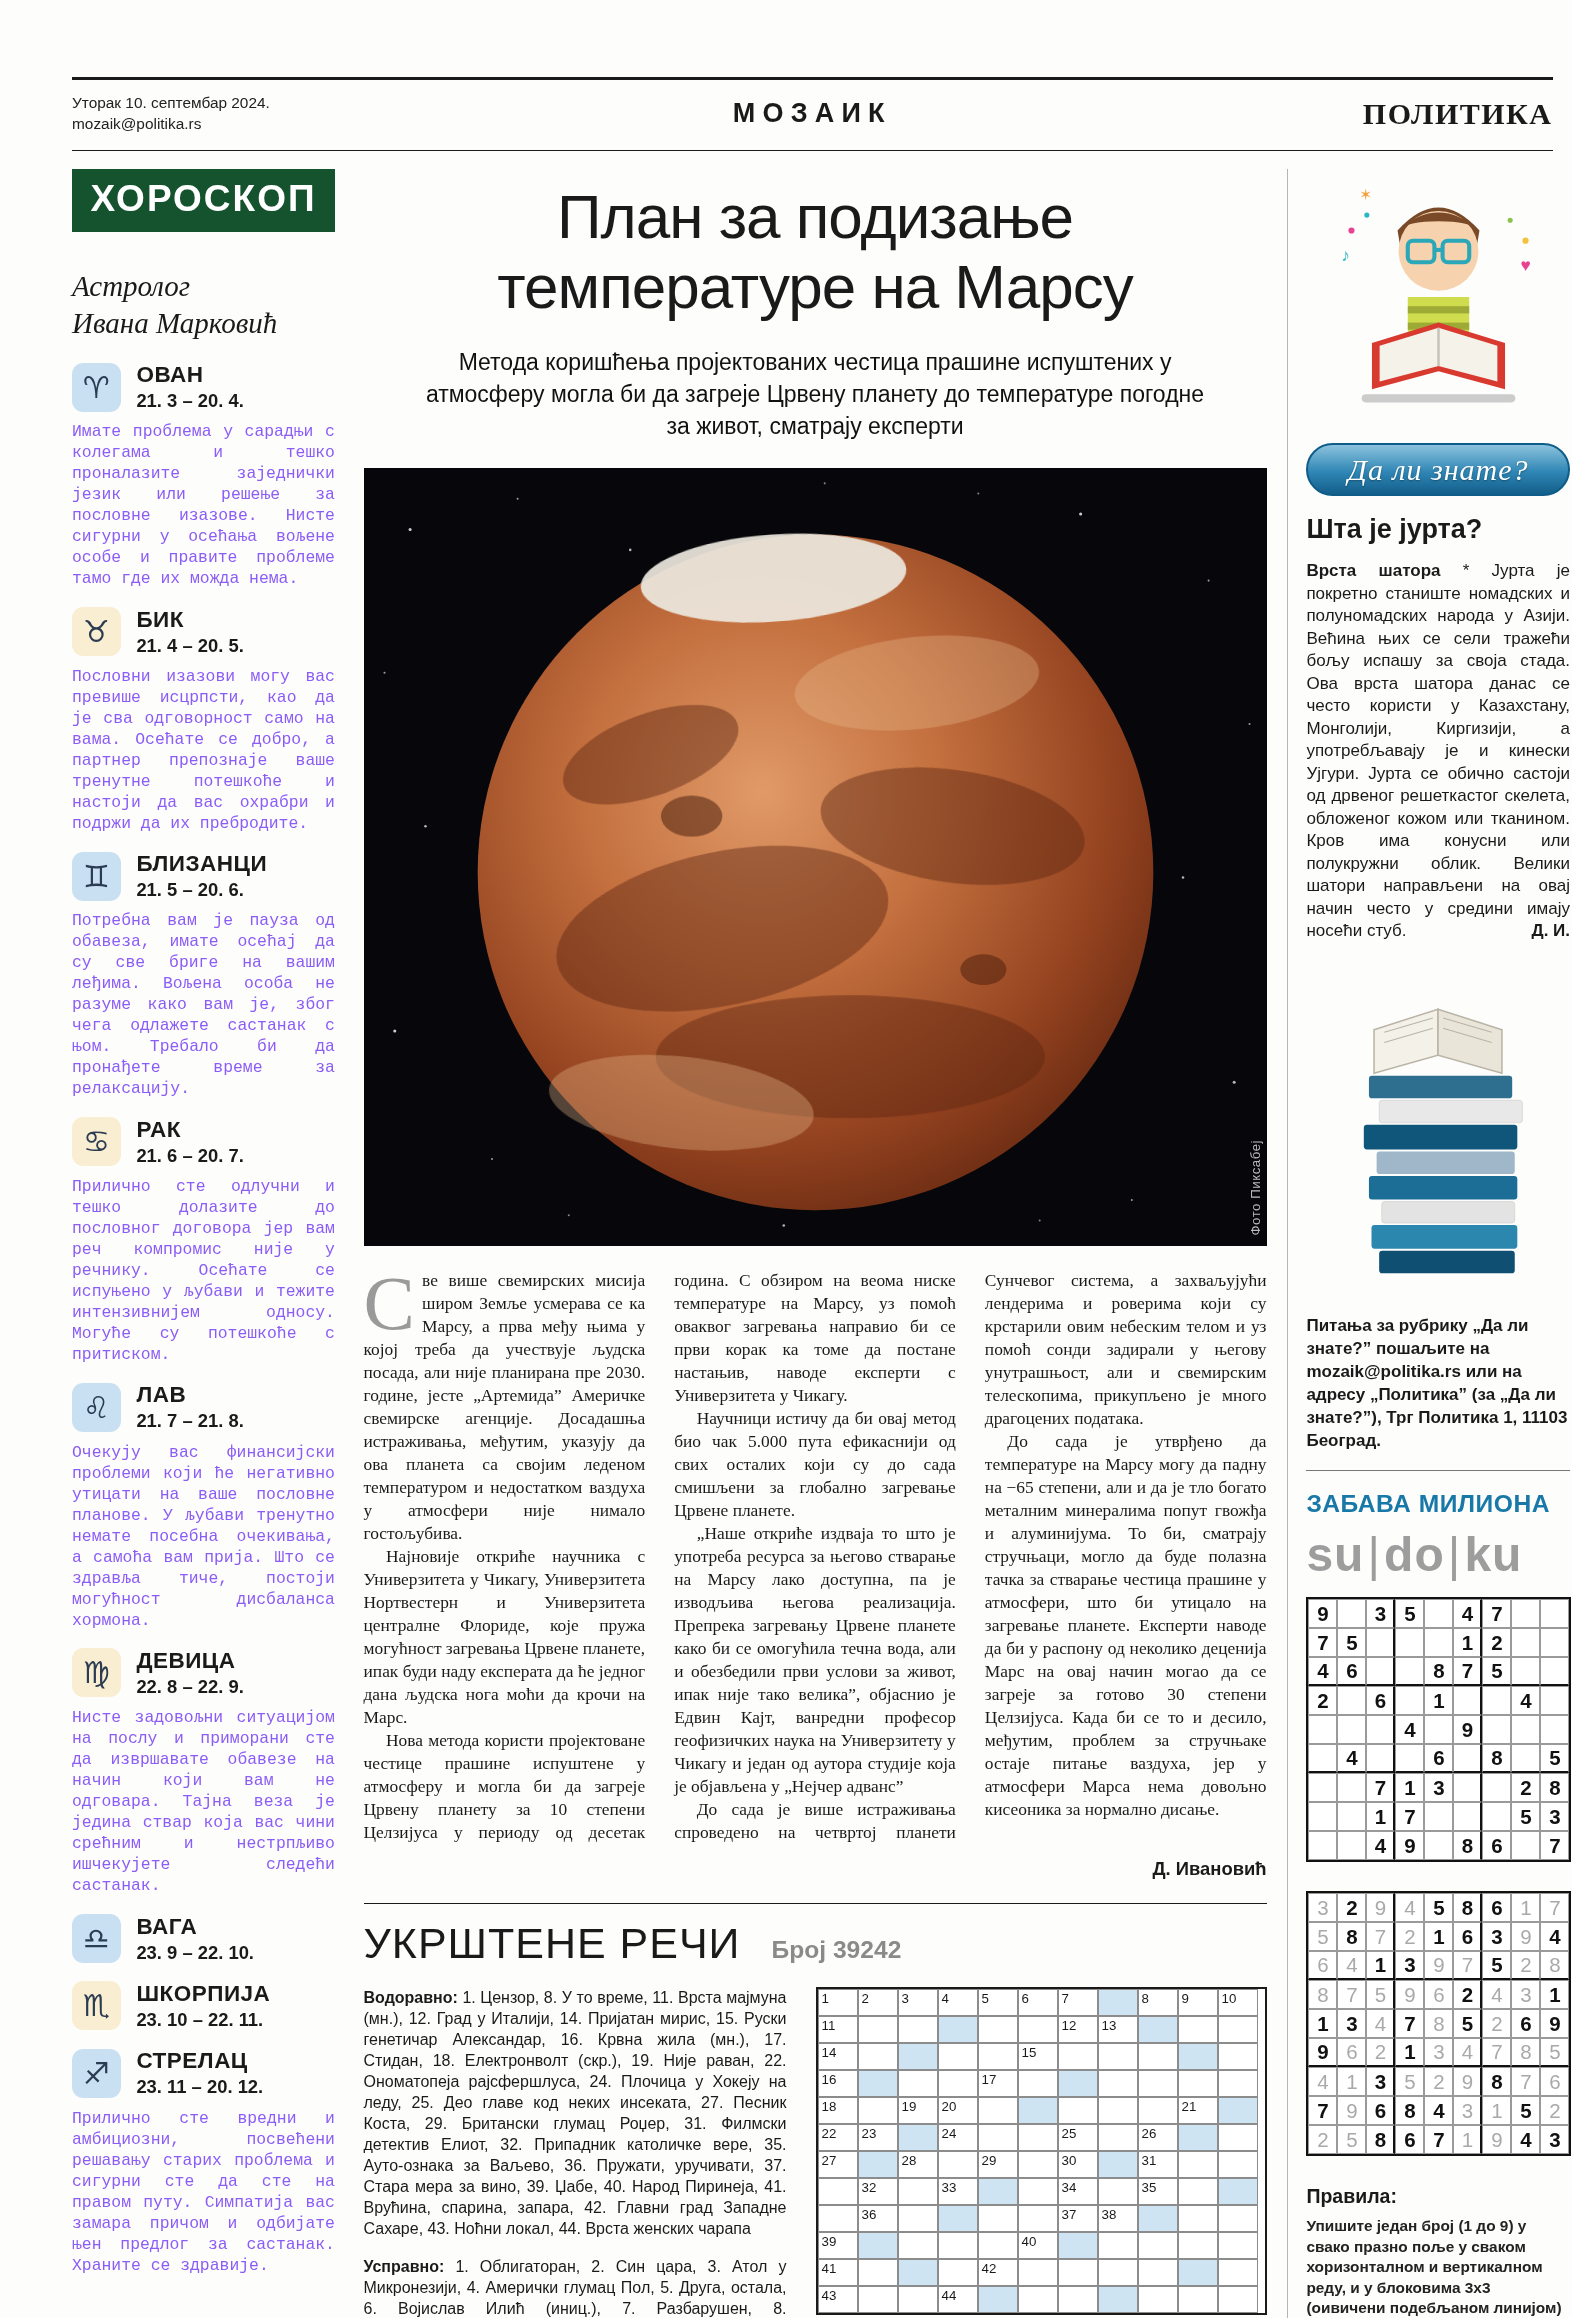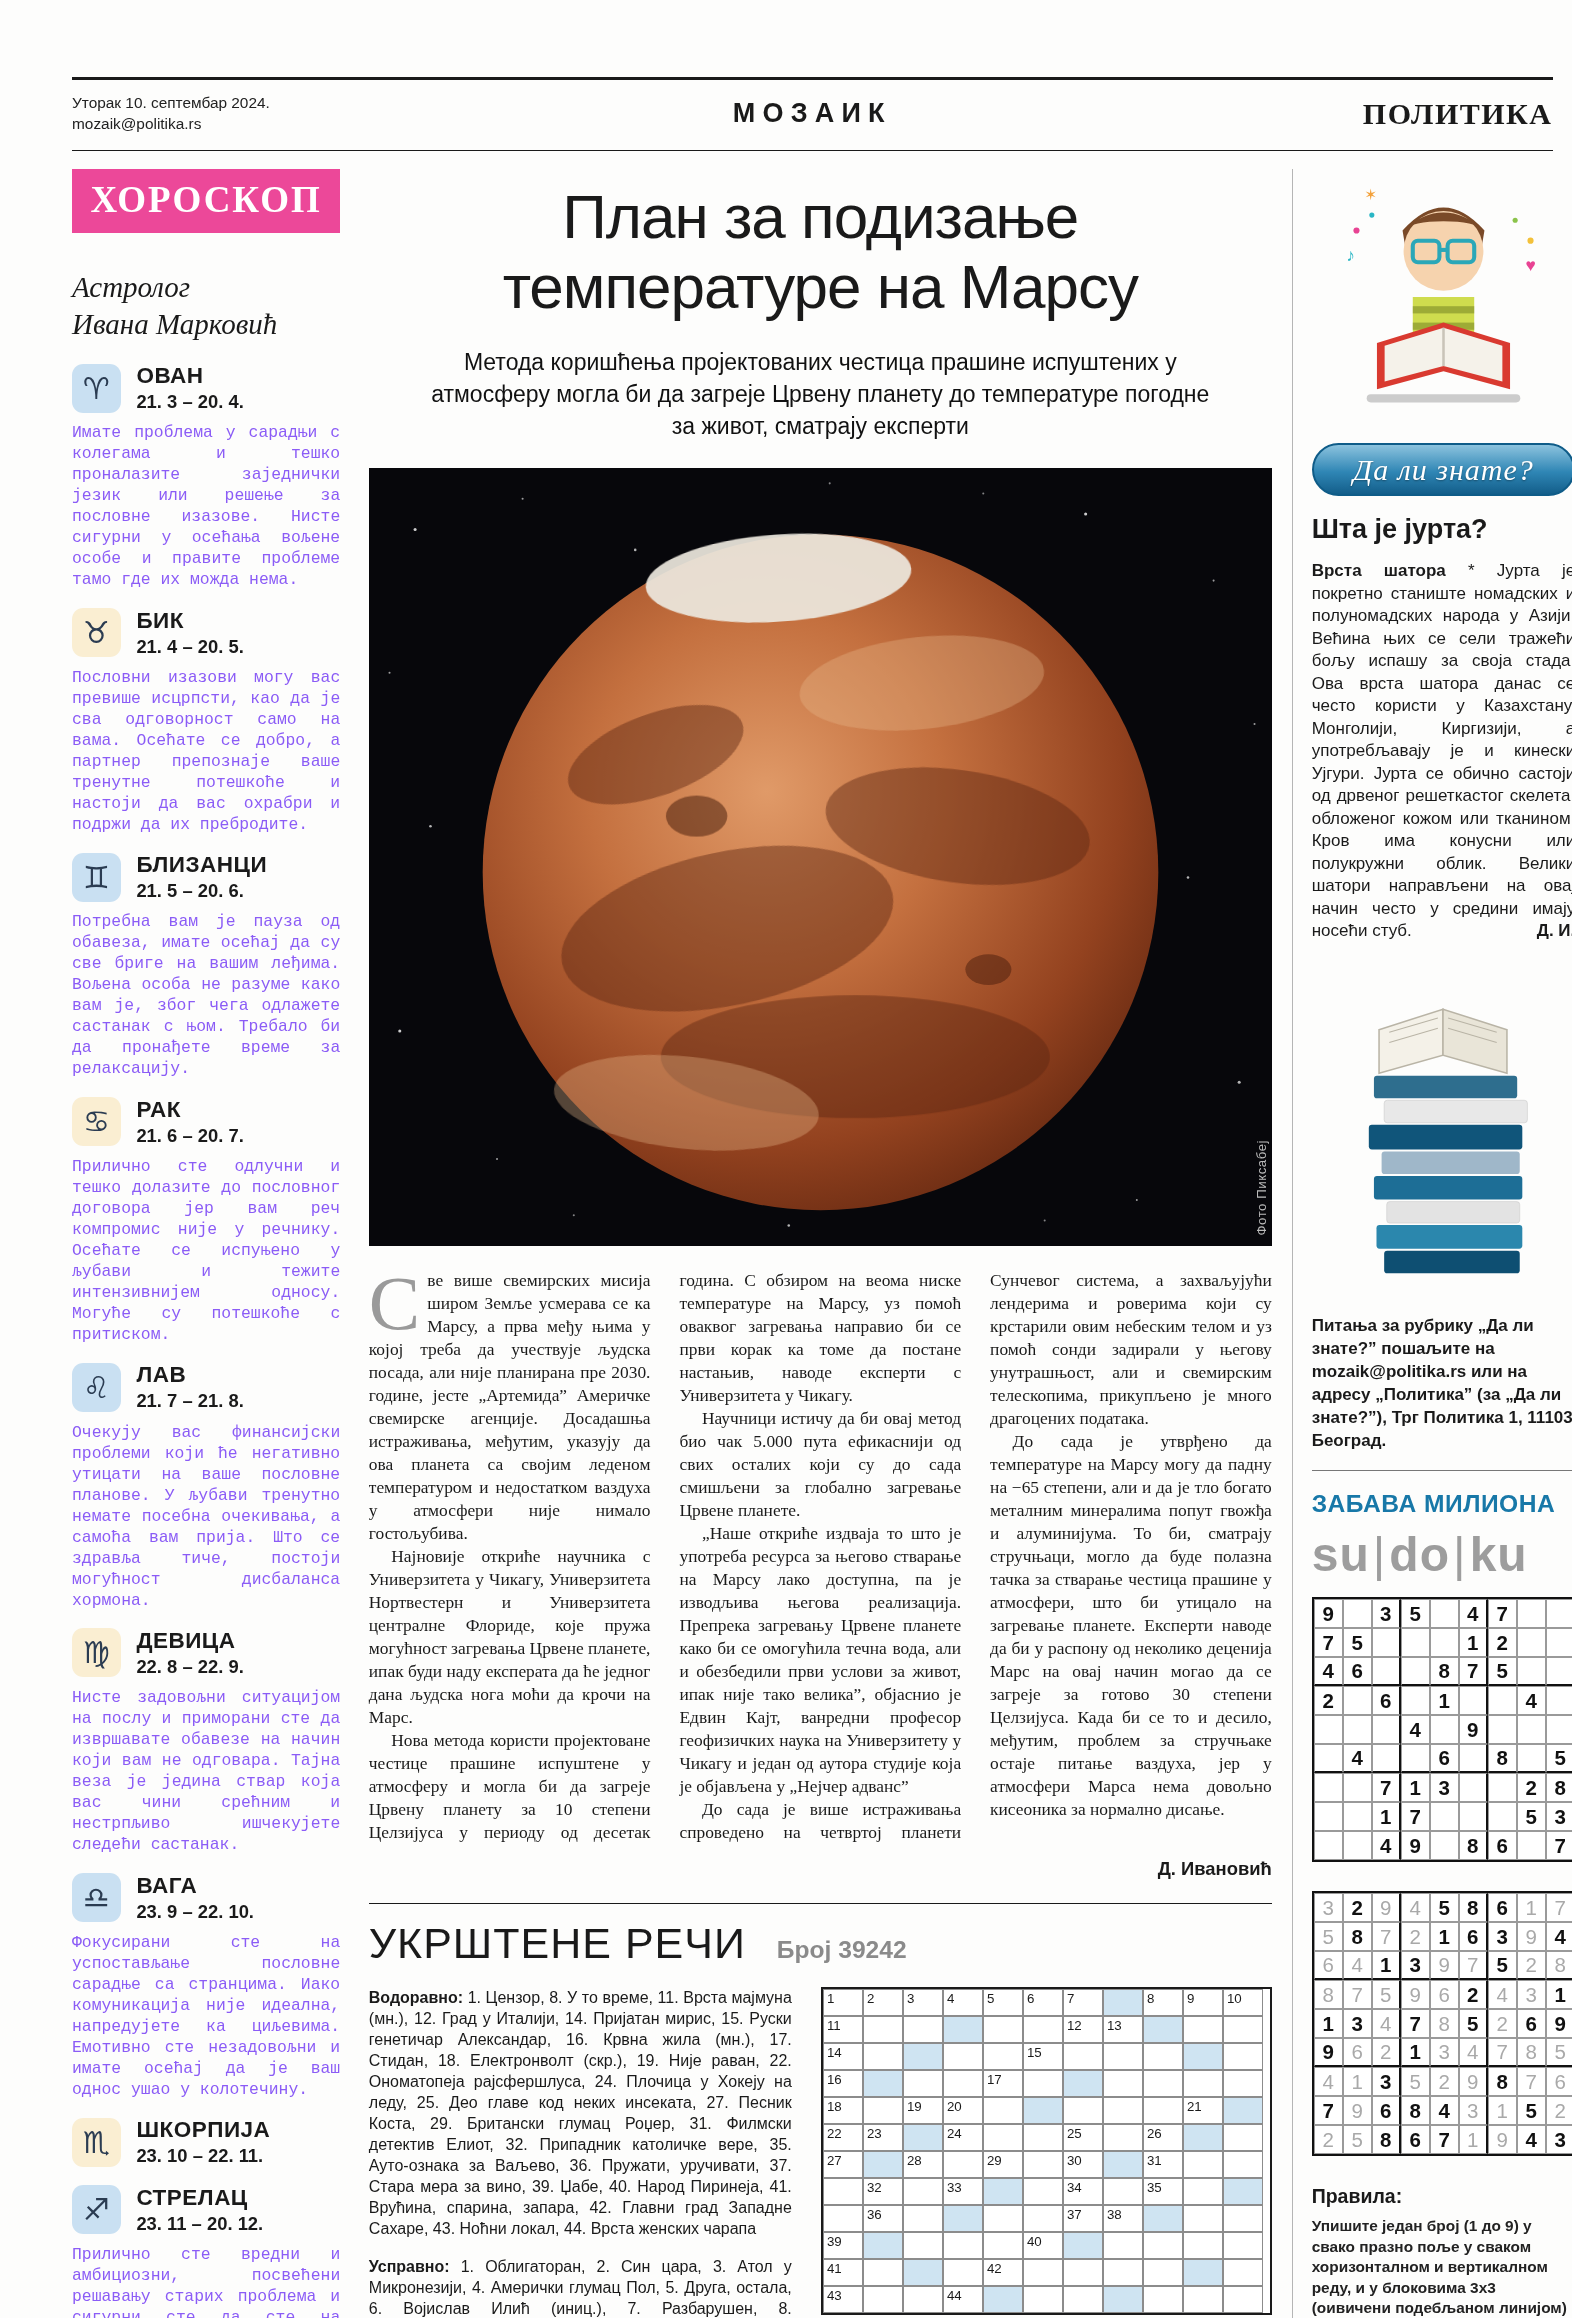--- a/index.html
+++ b/index.html
@@ -18,21 +18,21 @@
   }
   .header-left { width:307px; font-size:15.4px; line-height:20.5px; color:#222; }
   .header-center { flex:1; text-align:center; font-size:27px; font-weight:700; letter-spacing:7.2px; }
   .header-right { width:307px; text-align:right; font-family:"Liberation Serif", serif; font-weight:700; font-size:30px; letter-spacing:1.5px; }
   
   .content { display:flex; margin:18.4px 21px 0 72px; gap:0; }
   .col-left { width:317px; padding-right:18.4px; }
   .col-center { flex:1; padding:0 20.5px 0 10.2px; }
   .col-right { width:283px; border-left:1px solid #b5b5b5; padding-left:18.4px; }
   
-  .horo-box { background:#ec4899; color:#fff; font-size:37px; font-weight:700; letter-spacing:2px; padding:9.2px 18.4px 11.3px 18.4px; display:inline-block;font-family:Liberation Serif, serif; }
+  .horo-box { background:#14532d; color:#fff; font-size:37px; font-weight:700; letter-spacing:2px; padding:9.2px 18.4px 11.3px 18.4px; display:inline-block; }
   .astrologer { font-family:"Liberation Serif", serif; font-style:italic; font-size:29px; line-height:37px; margin:36px 0 20.5px 0; }
   .sign { margin-bottom:17.4px; }
   .sign-head { display:flex; align-items:center; margin-bottom:9.2px; }
   .sign-icon { width:49px; height:49px; border-radius:11.3px; display:flex; align-items:center; justify-content:center; font-family:"DejaVu Sans", sans-serif; font-size:30px; color:#2b3c52; flex:0 0 auto; }
   .sign-titles { margin-left:15.4px; }
   .sign-name { font-size:22.5px; font-weight:700; letter-spacing:0.5px; }
   .sign-dates { font-size:18.4px; font-weight:700; margin-top:2px; }
   .sign-text { font-size:16.4px; line-height:21px; text-align:justify; color:#8b5cf6;font-family:Liberation Mono, monospace; }
   
   .art-title { text-align:center; font-size:62px; line-height:70px; font-weight:400; letter-spacing:-1px; margin:13.3px auto 23.6px auto; max-width:768px; }
@@ -163,21 +163,20 @@
      <div class="sign-text">Нисте задовољни ситуацијом на послу и приморани сте да извршавате обавезе на начин који вам не одговара. Тајна веза је једина ствар која вас чини срећним и нестрпљиво ишчекујете следећи састанак.</div>
           </div>
           <div class="sign">
             <div class="sign-head">
        <div class="sign-icon" style="background:#c9e0f2">♎</div>
        <div class="sign-titles">
          <div class="sign-name">ВАГА</div>
          <div class="sign-dates">23. 9 – 22. 10.</div>
        </div>
      </div>
-     <div class="sign-text">Фокусирани сте на успостављање пословне сарадње са странцима. Иако комуникација није идеална, напредујете ка циљевима. Емотивно сте незадовољни и имате осећај да је ваш однос ушао у колотечину.</div>
           </div>
           <div class="sign">
             <div class="sign-head">
        <div class="sign-icon" style="background:#faeed2">♏</div>
        <div class="sign-titles">
          <div class="sign-name">ШКОРПИЈА</div>
          <div class="sign-dates">23. 10 – 22. 11.</div>
        </div>
      </div>
           </div>

